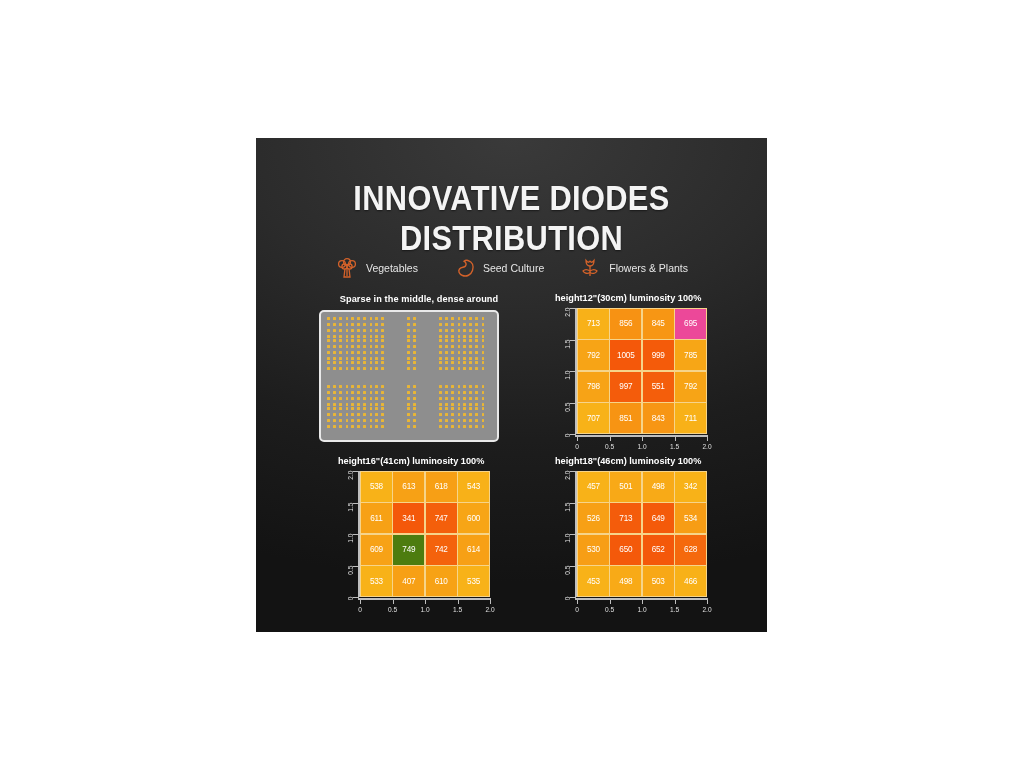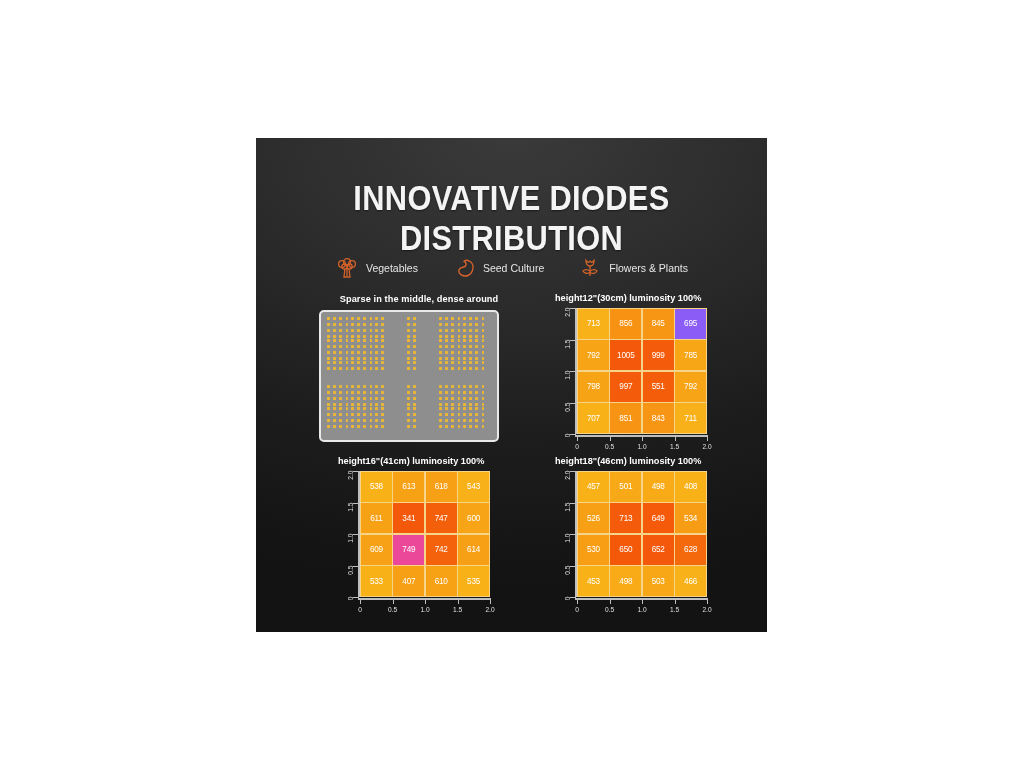--- a/index.html
+++ b/index.html
@@ -538,21 +538,21 @@
         </div>
     </div>
 
     <div class="chart" id="chart-0" style="left:299px; top:155px; width:160px; height:160px;">
       <div class="ctitle">height12"(30cm)  luminosity 100%</div>
     <div class="plotwrap">
           <div class="grid">
             <div class="cell" style="background: rgb(248, 177, 24);">713</div>
             <div class="cell" style="background: rgb(247, 146, 19);">856</div>
             <div class="cell" style="background: rgb(247, 150, 20);">845</div>
-            <div class="cell" style="background: #8b5cf6;">695</div>
+            <div class="cell" style="background: #ec4899;">695</div>
             <div class="cell" style="background: rgb(247, 164, 22);">792</div>
             <div class="cell" style="background: rgb(244, 88, 10);">1005</div>
             <div class="cell" style="background: rgb(244, 91, 10);">999</div>
             <div class="cell" style="background: rgb(247, 166, 22);">785</div>
             <div class="cell" style="background: rgb(247, 163, 22);">798</div>
             <div class="cell" style="background: rgb(244, 92, 11);">997</div>
             <div class="cell" style="background: rgb(244, 94, 11);">551</div>
             <div class="cell" style="background: rgb(247, 164, 22);">792</div>
             <div class="cell" style="background: rgb(248, 178, 24);">707</div>
             <div class="cell" style="background: rgb(247, 148, 19);">851</div>
@@ -590,21 +590,21 @@
           <div class="grid">
             <div class="cell" style="background: rgb(248, 178, 24);">538</div>
             <div class="cell" style="background: rgb(247, 161, 21);">613</div>
             <div class="cell" style="background: rgb(247, 159, 21);">618</div>
             <div class="cell" style="background: rgb(248, 177, 24);">543</div>
             <div class="cell" style="background: rgb(247, 161, 21);">611</div>
             <div class="cell" style="background: rgb(244, 88, 10);">341</div>
             <div class="cell" style="background: rgb(244, 95, 11);">747</div>
             <div class="cell" style="background: rgb(247, 165, 22);">600</div>
             <div class="cell" style="background: rgb(247, 162, 22);">609</div>
-            <div class="cell" style="background: #ec4899;">749</div>
+            <div class="cell" style="background: #4d7c0f;">749</div>
             <div class="cell" style="background: rgb(244, 98, 12);">742</div>
             <div class="cell" style="background: rgb(247, 160, 21);">614</div>
             <div class="cell" style="background: rgb(248, 178, 24);">533</div>
             <div class="cell" style="background: rgb(247, 160, 21);">407</div>
             <div class="cell" style="background: rgb(247, 162, 21);">610</div>
             <div class="cell" style="background: rgb(248, 178, 24);">535</div>
           </div>
         </div>
         <div class="axis-y"></div>
         <div class="axis-x"></div>
@@ -630,21 +630,21 @@
         <div class="xlab" style="left: 152px;">2.0</div>
       </div>
 
     <div class="chart" id="chart-2" style="left:299px; top:318px; width:160px; height:160px;">
       <div class="ctitle">height18"(46cm)  luminosity 100%</div>
     <div class="plotwrap">
           <div class="grid">
             <div class="cell" style="background: rgb(248, 178, 24);">457</div>
             <div class="cell" style="background: rgb(248, 169, 23);">501</div>
             <div class="cell" style="background: rgb(248, 170, 23);">498</div>
-            <div class="cell" style="background: rgb(248, 178, 24);">408</div>
+            <div class="cell" style="background: rgb(248, 178, 24);">342</div>
             <div class="cell" style="background: rgb(247, 160, 21);">526</div>
             <div class="cell" style="background: rgb(244, 92, 11);">713</div>
             <div class="cell" style="background: rgb(244, 90, 10);">649</div>
             <div class="cell" style="background: rgb(247, 157, 21);">534</div>
             <div class="cell" style="background: rgb(247, 158, 21);">530</div>
             <div class="cell" style="background: rgb(244, 89, 10);">650</div>
             <div class="cell" style="background: rgb(244, 88, 10);">652</div>
             <div class="cell" style="background: rgb(245, 105, 13);">628</div>
             <div class="cell" style="background: rgb(248, 178, 24);">453</div>
             <div class="cell" style="background: rgb(248, 170, 23);">498</div>

